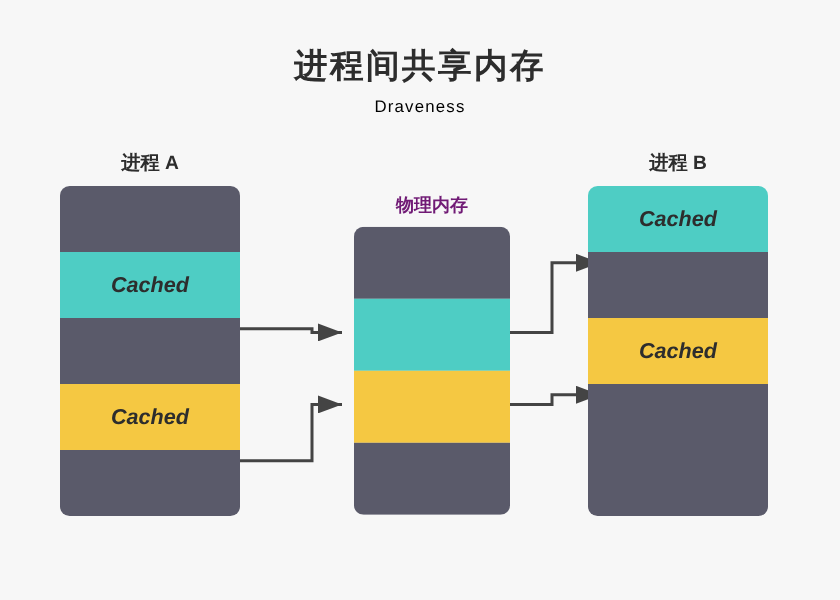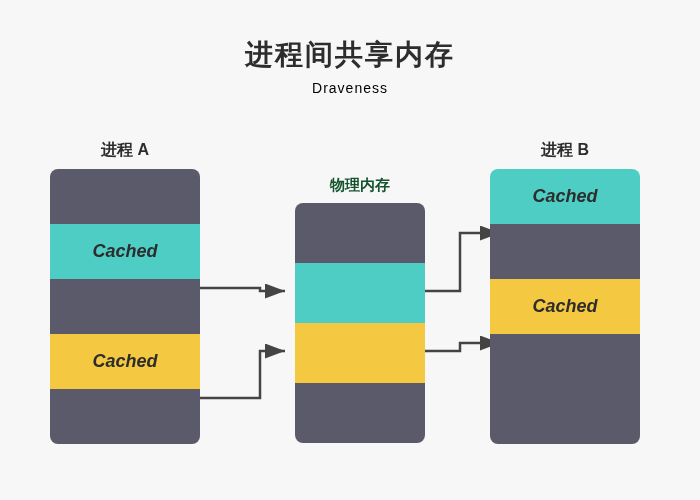--- a/index.html
+++ b/index.html
@@ -26,21 +26,21 @@
       margin-top: 6px;
       font-size: 14px;
       color: #000000;
       letter-spacing: 1px;
     }
 
     .diagram {
       display: flex;
       align-items: center;
       justify-content: center;
-      margin-top: 44px;
+      margin-top: 30px;
       gap: 0;
       position: relative;
       width: 660px;
       height: 320px;
     }
 
     .process-label {
       font-size: 16px;
       font-weight: bold;
       color: #2d2d2d;
@@ -88,21 +88,21 @@
       width: 130px;
       border-radius: 8px;
       overflow: hidden;
       display: flex;
       flex-direction: column;
     }
 
     .phys-label {
       font-size: 15px;
       font-weight: bold;
-      color: #14532d;
+      color: #701a75;
       text-align: center;
       margin-bottom: 8px;
     }
 
     .phys-segment {
       width: 130px;
       height: 60px;
       background: #5a5a6a;
     }
 

